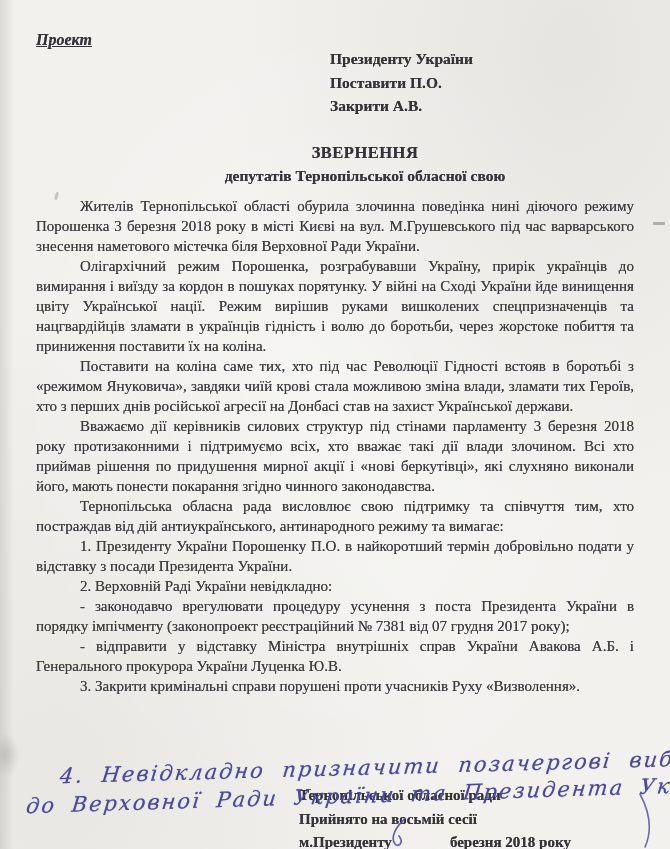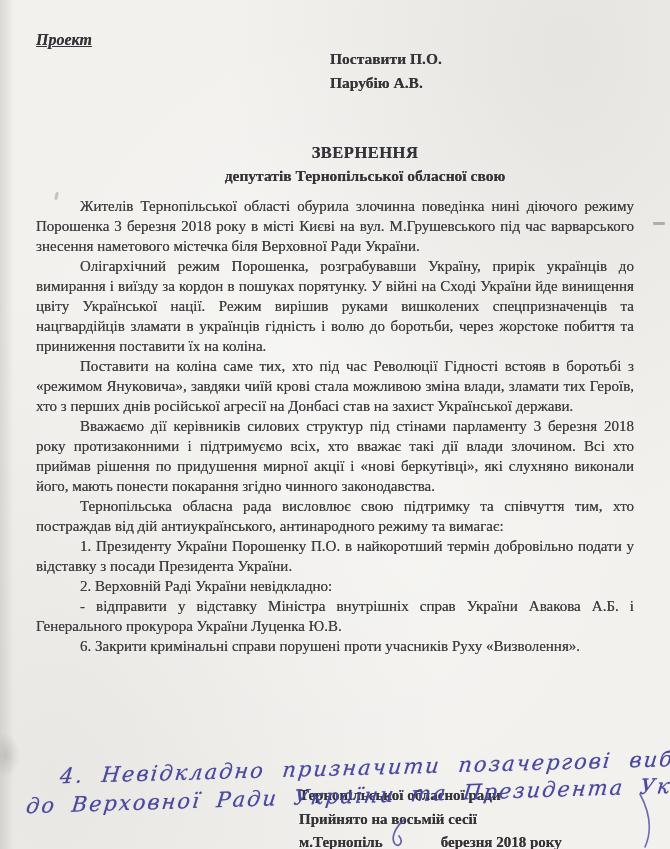--- a/index.html
+++ b/index.html
@@ -51,52 +51,54 @@
 <div class="page">
 
   <div class="edge-left"></div>
   <div class="artifact-dash"></div>
   <div class="artifact-tick"></div>
   <div class="artifact-smudge"></div>
 
   <div class="draft-label printed">Проект</div>
 
   <div class="addr-block printed">
+    <div>Президенту України</div>
     <div>Поставити П.О.</div>
-    <div>Парубію А.В.</div>
+    <div>Закрити А.В.</div>
   </div>
 
   <div class="title-block printed">
     <div class="doc-title">ЗВЕРНЕННЯ</div>
     <div class="doc-subtitle">депутатів Тернопільської обласної свою</div>
   </div>
 
   <div class="body-block printed">
     <p>Жителів Тернопільської області обурила злочинна поведінка нині діючого режиму Порошенка 3 березня 2018 року в місті Києві на вул. М.Грушевського під час варварського знесення наметового містечка біля Верховної Ради України.</p>
     <p>Олігархічний режим Порошенка, розграбувавши Україну, прирік українців до вимирання і виїзду за кордон в пошуках порятунку. У війні на Сході України йде винищення цвіту Української нації. Режим вирішив руками вишколених спецпризначенців та нацгвардійців зламати в українців гідність і волю до боротьби, через жорстоке побиття та приниження поставити їх на коліна.</p>
     <p>Поставити на коліна саме тих, хто під час Революції Гідності встояв в боротьбі з «режимом Януковича», завдяки чиїй крові стала можливою зміна влади, зламати тих Героїв, хто з перших днів російської агресії на Донбасі став на захист Української держави.</p>
     <p>Вважаємо дії керівників силових структур під стінами парламенту 3 березня 2018 року протизаконними і підтримуємо всіх, хто вважає такі дії влади злочином. Всі хто приймав рішення по придушення мирної акції і «нові беркутівці», які слухняно виконали його, мають понести покарання згідно чинного законодавства.</p>
     <p>Тернопільська обласна рада висловлює свою підтримку та співчуття тим, хто постраждав від дій антиукраїнського, антинародного режиму та вимагає:</p>
     <p>1. Президенту України Порошенку П.О. в найкоротший термін добровільно подати у відставку з посади Президента України.</p>
     <p>2. Верховній Раді України невідкладно:</p>
+    <p>- законодавчо врегулювати процедуру усунення з поста Президента України в порядку імпічменту (законопроект реєстраційний № 7381 від 07 грудня 2017 року);</p>
     <p>- відправити у відставку Міністра внутрішніх справ України Авакова А.Б. і Генерального прокурора України Луценка Ю.В.</p>
-    <p>6. Закрити кримінальні справи порушені проти учасників Руху «Визволення».</p>
+    <p>3. Закрити кримінальні справи порушені проти учасників Руху «Визволення».</p>
   </div>
 
   <div class="hw hw1" style="color:#4a49a0">4. Невідкладно призначити позачергові вибори</div>
   <div class="hw hw2" style="color:#4a49a0">до Верховної Ради України та Президента України</div>
 
   <svg class="sq sq1" width="30" height="31" viewBox="0 0 30 31">
     <path d="M19 1 C 10 8, 4 20, 9 26 C 13 30, 18 24, 13 18" fill="none" stroke="#4a49a0" stroke-width="1.7" stroke-linecap="round" opacity="0.85"></path>
   </svg>
   <svg class="sq sq2" width="22" height="56" viewBox="0 0 22 56">
     <path d="M4 1 C 12 16, 18 34, 9 54" fill="none" stroke="#4a49a0" stroke-width="1.6" stroke-linecap="round" opacity="0.8"></path>
   </svg>
 
   <div class="adoption printed">
     <div>Тернопільської обласної ради</div>
     <div>Прийнято на восьмій сесії</div>
     <div class="dateline">
-      <span>м.Тернопіль</span><span class="gap"></span><span>березня  2018 року</span>
+      <span>м.Президенту</span><span class="gap"></span><span>березня  2018 року</span>
     </div>
   </div>
 
 </div>
 
 </body></html>

